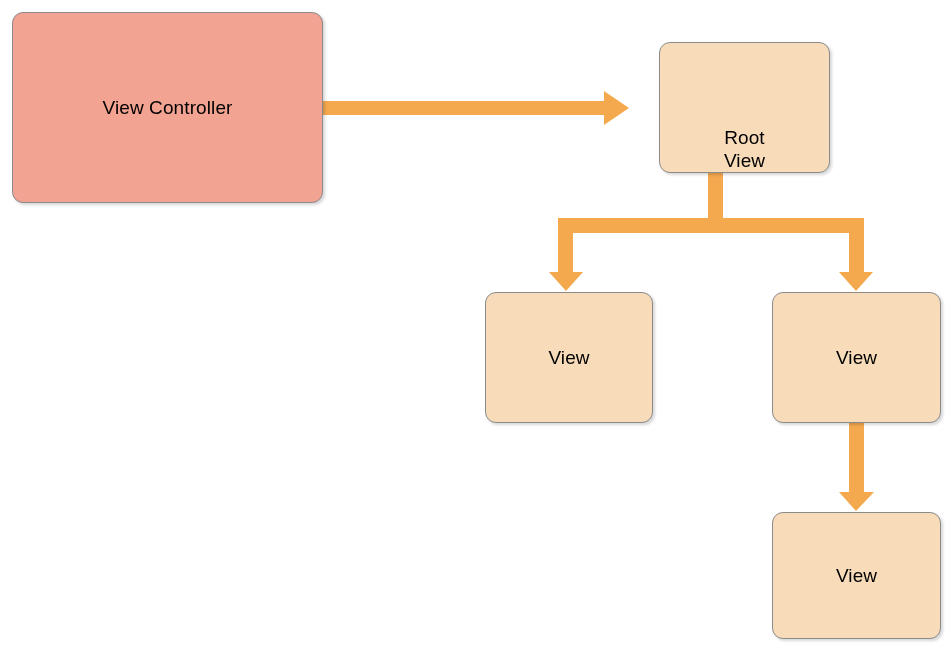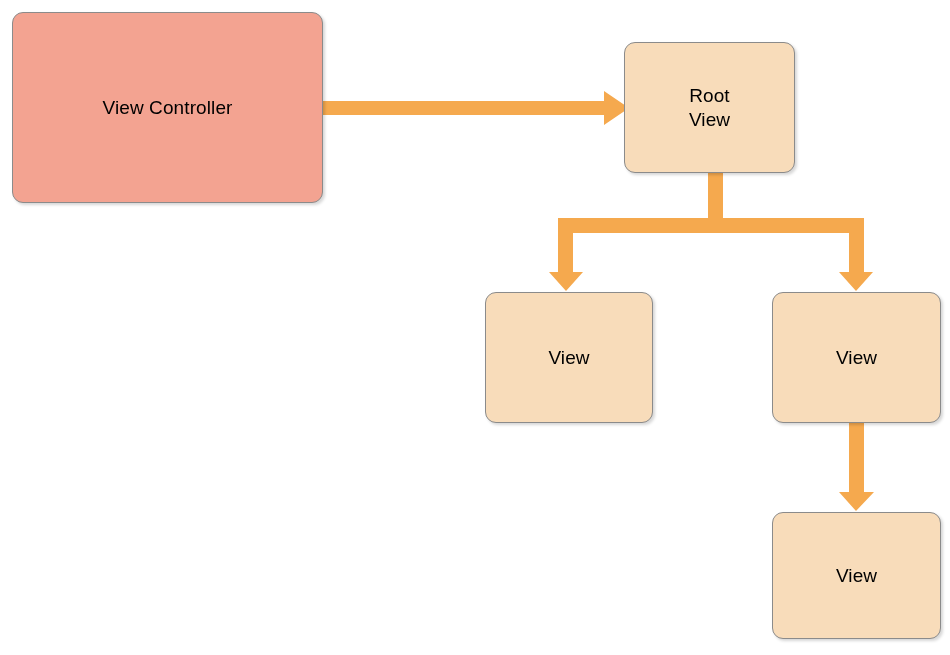--- a/index.html
+++ b/index.html
@@ -47,25 +47,26 @@
     display: block;
   }
   .node-vc {
     left: 12px;
     top: 12px;
     width: 311px;
     height: 191px;
     background: #f3a391;
   }
   .node-root {
-    left: 624px;
+    left: 659px;
     top: 42px;
     width: 171px;
     height: 131px;
     background: #f8dcba;
+    align-items: flex-end;
   }
   .node-view-left {
     left: 485px;
     top: 292px;
     width: 168px;
     height: 131px;
     background: #f8dcba;
   }
   .node-view-right {
     left: 772px;

